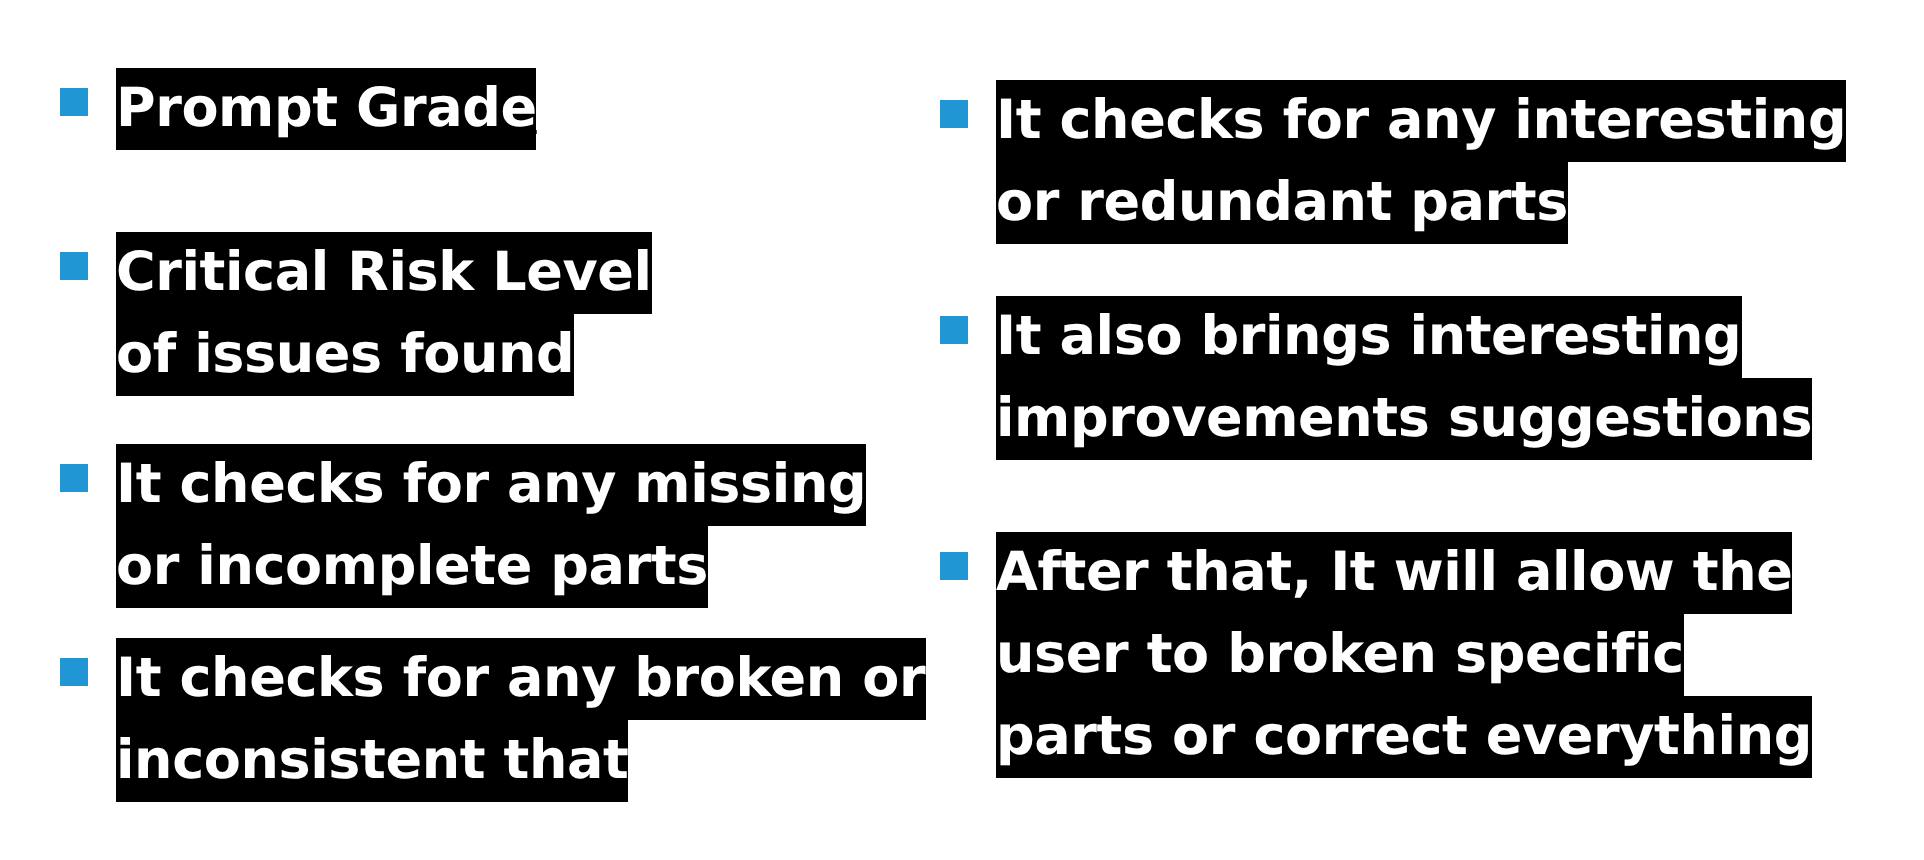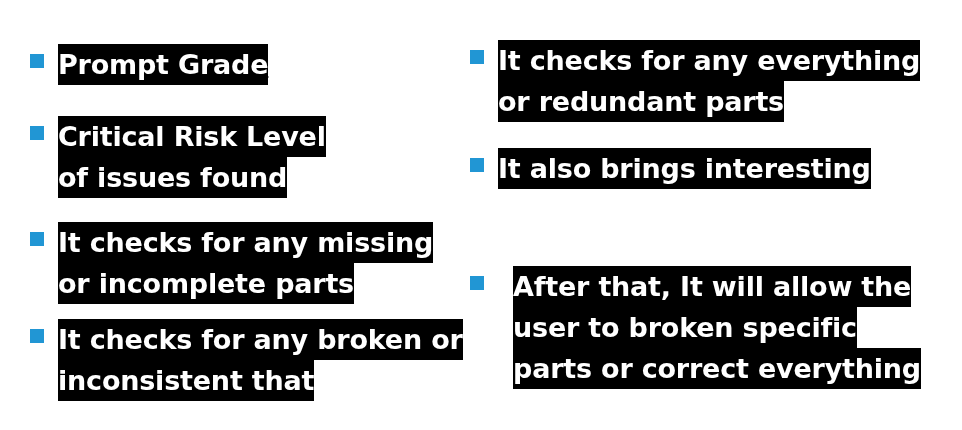--- a/index.html
+++ b/index.html
@@ -52,28 +52,28 @@
     font-weight: bold;
     font-size: 27px;
     line-height: 41px;
     white-space: pre;
     width: max-content;
     letter-spacing: -0.2px;
   }
   .line.indent {
   }
   
-  #l0 { top: 44px; text-decoration: underline; }
+  #l0 { top: 34px; text-decoration: underline; }
   #l1 { top: 116px; }
   #l2 { top: 222px; }
   #l3 { top: 319px; }
   
   #r0 { top: 40px; }
   #r1 { top: 148px; }
-  #r2 { top: 266px; gap: 15px; }
+  #r2 { top: 266px; }
 </style>
 </head>
 <body>
 
 <div class="slide">
 
   <div class="column column-left">
 
     <div class="bullet-item" id="l0">
       <span class="marker"></span>
@@ -106,29 +106,30 @@
       </span>
     </div>
 
   </div>
 
   <div class="column column-right">
 
     <div class="bullet-item" id="r0">
       <span class="marker"></span>
       <span class="text-block">
-        <span class="line">It checks for any everything</span>
+        <span class="line">It checks for any interesting</span>
         <span class="line">or redundant parts</span>
       </span>
     </div>
 
     <div class="bullet-item" id="r1">
       <span class="marker"></span>
       <span class="text-block">
         <span class="line indent">It also brings interesting</span>
+        <span class="line">improvements suggestions</span>
       </span>
     </div>
 
     <div class="bullet-item" id="r2">
       <span class="marker"></span>
       <span class="text-block">
         <span class="line">After that, It will allow the</span>
         <span class="line">user to broken specific</span>
         <span class="line">parts or correct everything</span>
       </span>

